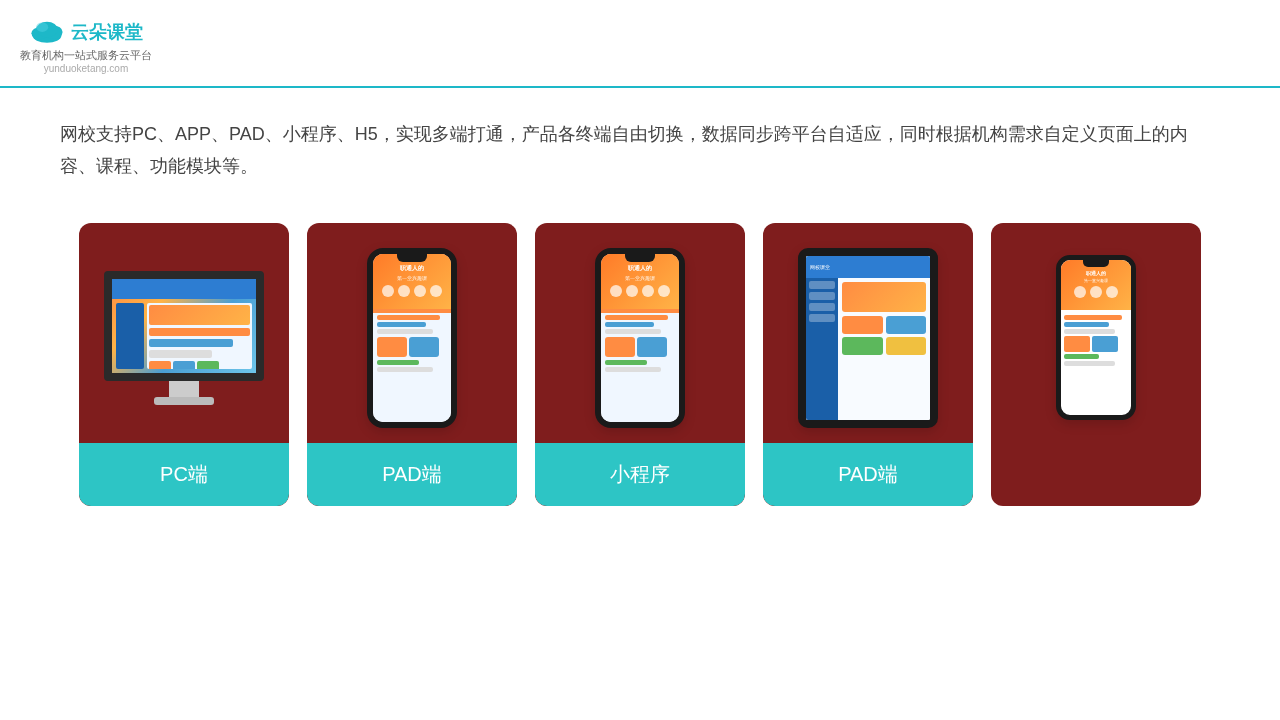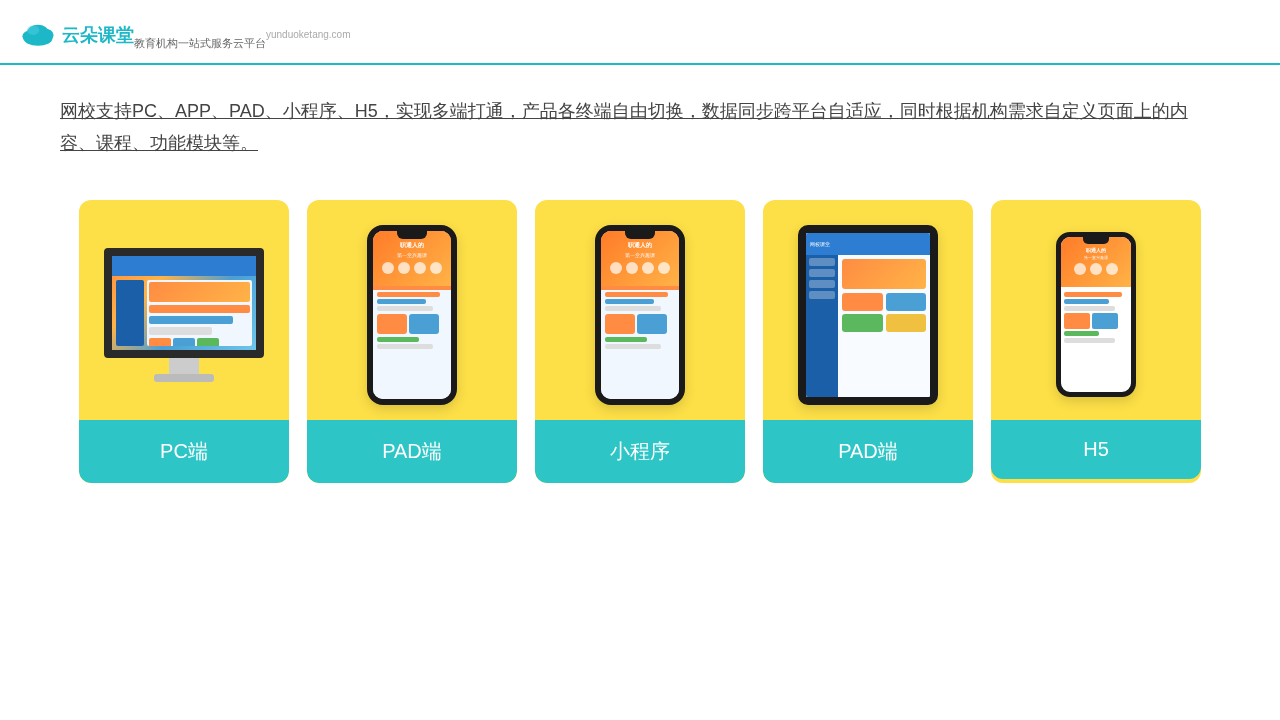--- a/index.html
+++ b/index.html
@@ -29,54 +29,53 @@
       width: 48px;
       height: 48px;
     }
     .page-title {
       font-size: 28px;
       font-weight: bold;
       color: #333;
     }
     .logo-area {
       display: flex;
-      flex-direction: row;
+      flex-direction: column;
       align-items: center;
     }
     .logo-cloud {
       display: flex;
       align-items: center;
       gap: 6px;
     }
     .logo-text {
       font-size: 18px;
       color: #1db8c8;
       font-weight: bold;
     }
 
     
     .description {
       padding: 30px 60px 20px 60px;
       font-size: 18px;
       color: #444;
       line-height: 1.8;
-      text-decoration: underline;
     }
 
     
     .cards-container {
       display: flex;
       gap: 18px;
       padding: 20px 50px;
       justify-content: center;
       align-items: stretch;
     }
 
     .card {
-      background: #fde047;
+      background: #7f1d1d;
       border-radius: 12px;
       width: 210px;
       display: flex;
       flex-direction: column;
       align-items: center;
       overflow: hidden;
       flex-shrink: 0;
     }
 
     .card-image-area {
@@ -374,21 +373,21 @@
       <svg width="36" height="28" viewBox="0 0 60 44">
         <ellipse cx="30" cy="28" rx="24" ry="12" fill="#1db8c8"></ellipse>
         <ellipse cx="18" cy="24" rx="14" ry="10" fill="#1db8c8"></ellipse>
         <ellipse cx="40" cy="22" rx="16" ry="11" fill="#1db8c8"></ellipse>
         <ellipse cx="30" cy="18" rx="18" ry="13" fill="#1db8c8"></ellipse>
 
         <ellipse cx="22" cy="14" rx="10" ry="8" fill="#4dd0e1" opacity="0.5"></ellipse>
       </svg>
       <span class="logo-text">云朵课堂</span>
     </div>
-    <div style="font-size:11px;color:#666;text-align:center;margin-top:18px;">教育机构一站式服务云平台</div>
+    <div style="font-size:11px;color:#666;text-align:center;margin-top:2px;">教育机构一站式服务云平台</div>
     <div style="font-size:10px;color:#aaa;text-align:left;">yunduoketang.com</div>
   </div>
 </div>
 
 <div class="description">
   <span>网校支持PC、APP、PAD、小程序、H5，实现多端打通，产品各终端自由切换，数据同步跨平台自适应，同时根据机构需求自定义页面上的内容、课程、功能模块等。</span>
 </div>
 
 <div class="cards-container">
 
@@ -542,16 +541,15 @@
                 <div style="width:26px;height:16px;background:#ff8c42;border-radius:2px;"></div>
                 <div style="width:26px;height:16px;background:#4a9fd4;border-radius:2px;"></div>
               </div>
               <div class="phone-sm-row sr-green"></div>
               <div class="phone-sm-row sr-gray"></div>
             </div>
           </div>
         </div>
       </div>
     </div>
-    <div class="card-label">H5</div>
   </div>
 
 </div>
 
 </body></html>

